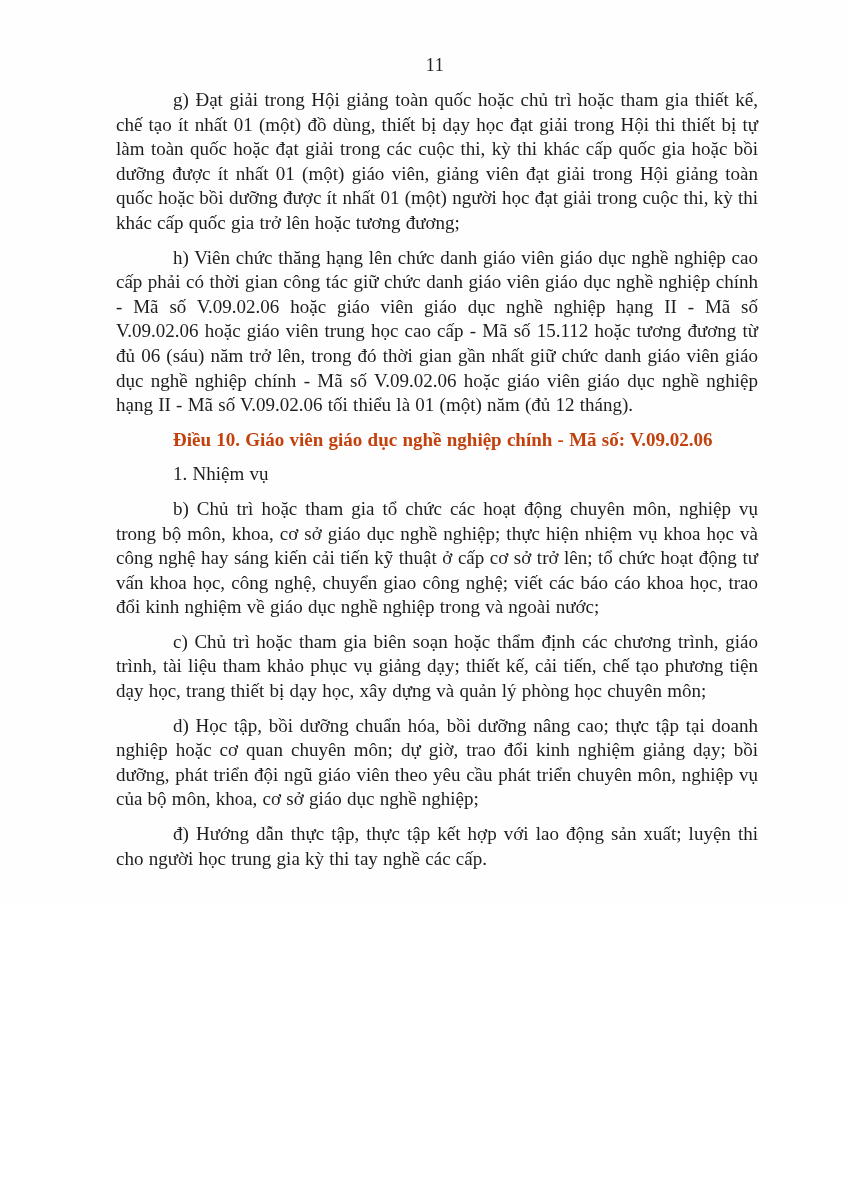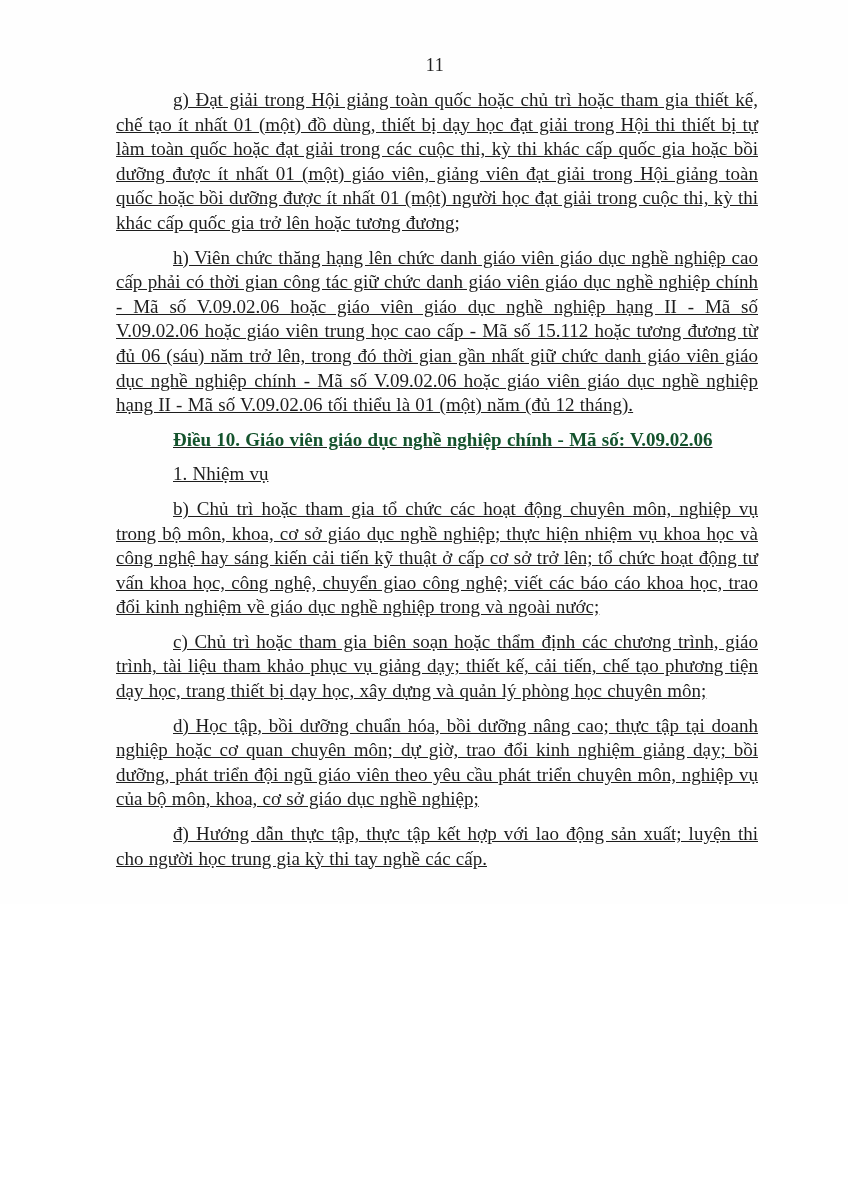--- a/index.html
+++ b/index.html
@@ -26,34 +26,33 @@
     font-size: 18px;
     line-height: 22px;
     letter-spacing: 0.5px;
     position: relative;
     left: 11px;
     color: #222;
   }
   .content {
     margin: 12px auto 0 116px;
     width: 642px;
-    text-decoration: underline;
   }
   p.para {
     margin: 0 0 10px 0;
     font-size: 19px;
     line-height: 24.6px;
     text-align: justify;
     text-indent: 57px;
     word-spacing: 0.5px;
     color: #1d1d1d;
   }
   p.para.heading {
     font-weight: bold;
-    color: #14532d;
+    color: #c2410c;
   }
 </style>
 </head>
 <body>
 
 <div class="sheet">
   <div class="page-number">11</div>
 
   <div class="content">
     <p class="para">g) Đạt giải trong Hội giảng toàn quốc hoặc chủ trì hoặc tham gia thiết kế, chế tạo ít nhất 01 (một) đồ dùng, thiết bị dạy học đạt giải trong Hội thi thiết bị tự làm toàn quốc hoặc đạt giải trong các cuộc thi, kỳ thi khác cấp quốc gia hoặc bồi dưỡng được ít nhất 01 (một) giáo viên, giảng viên đạt giải trong Hội giảng toàn quốc hoặc bồi dưỡng được ít nhất 01 (một) người học đạt giải trong cuộc thi, kỳ thi khác cấp quốc gia trở lên hoặc tương đương;</p>

